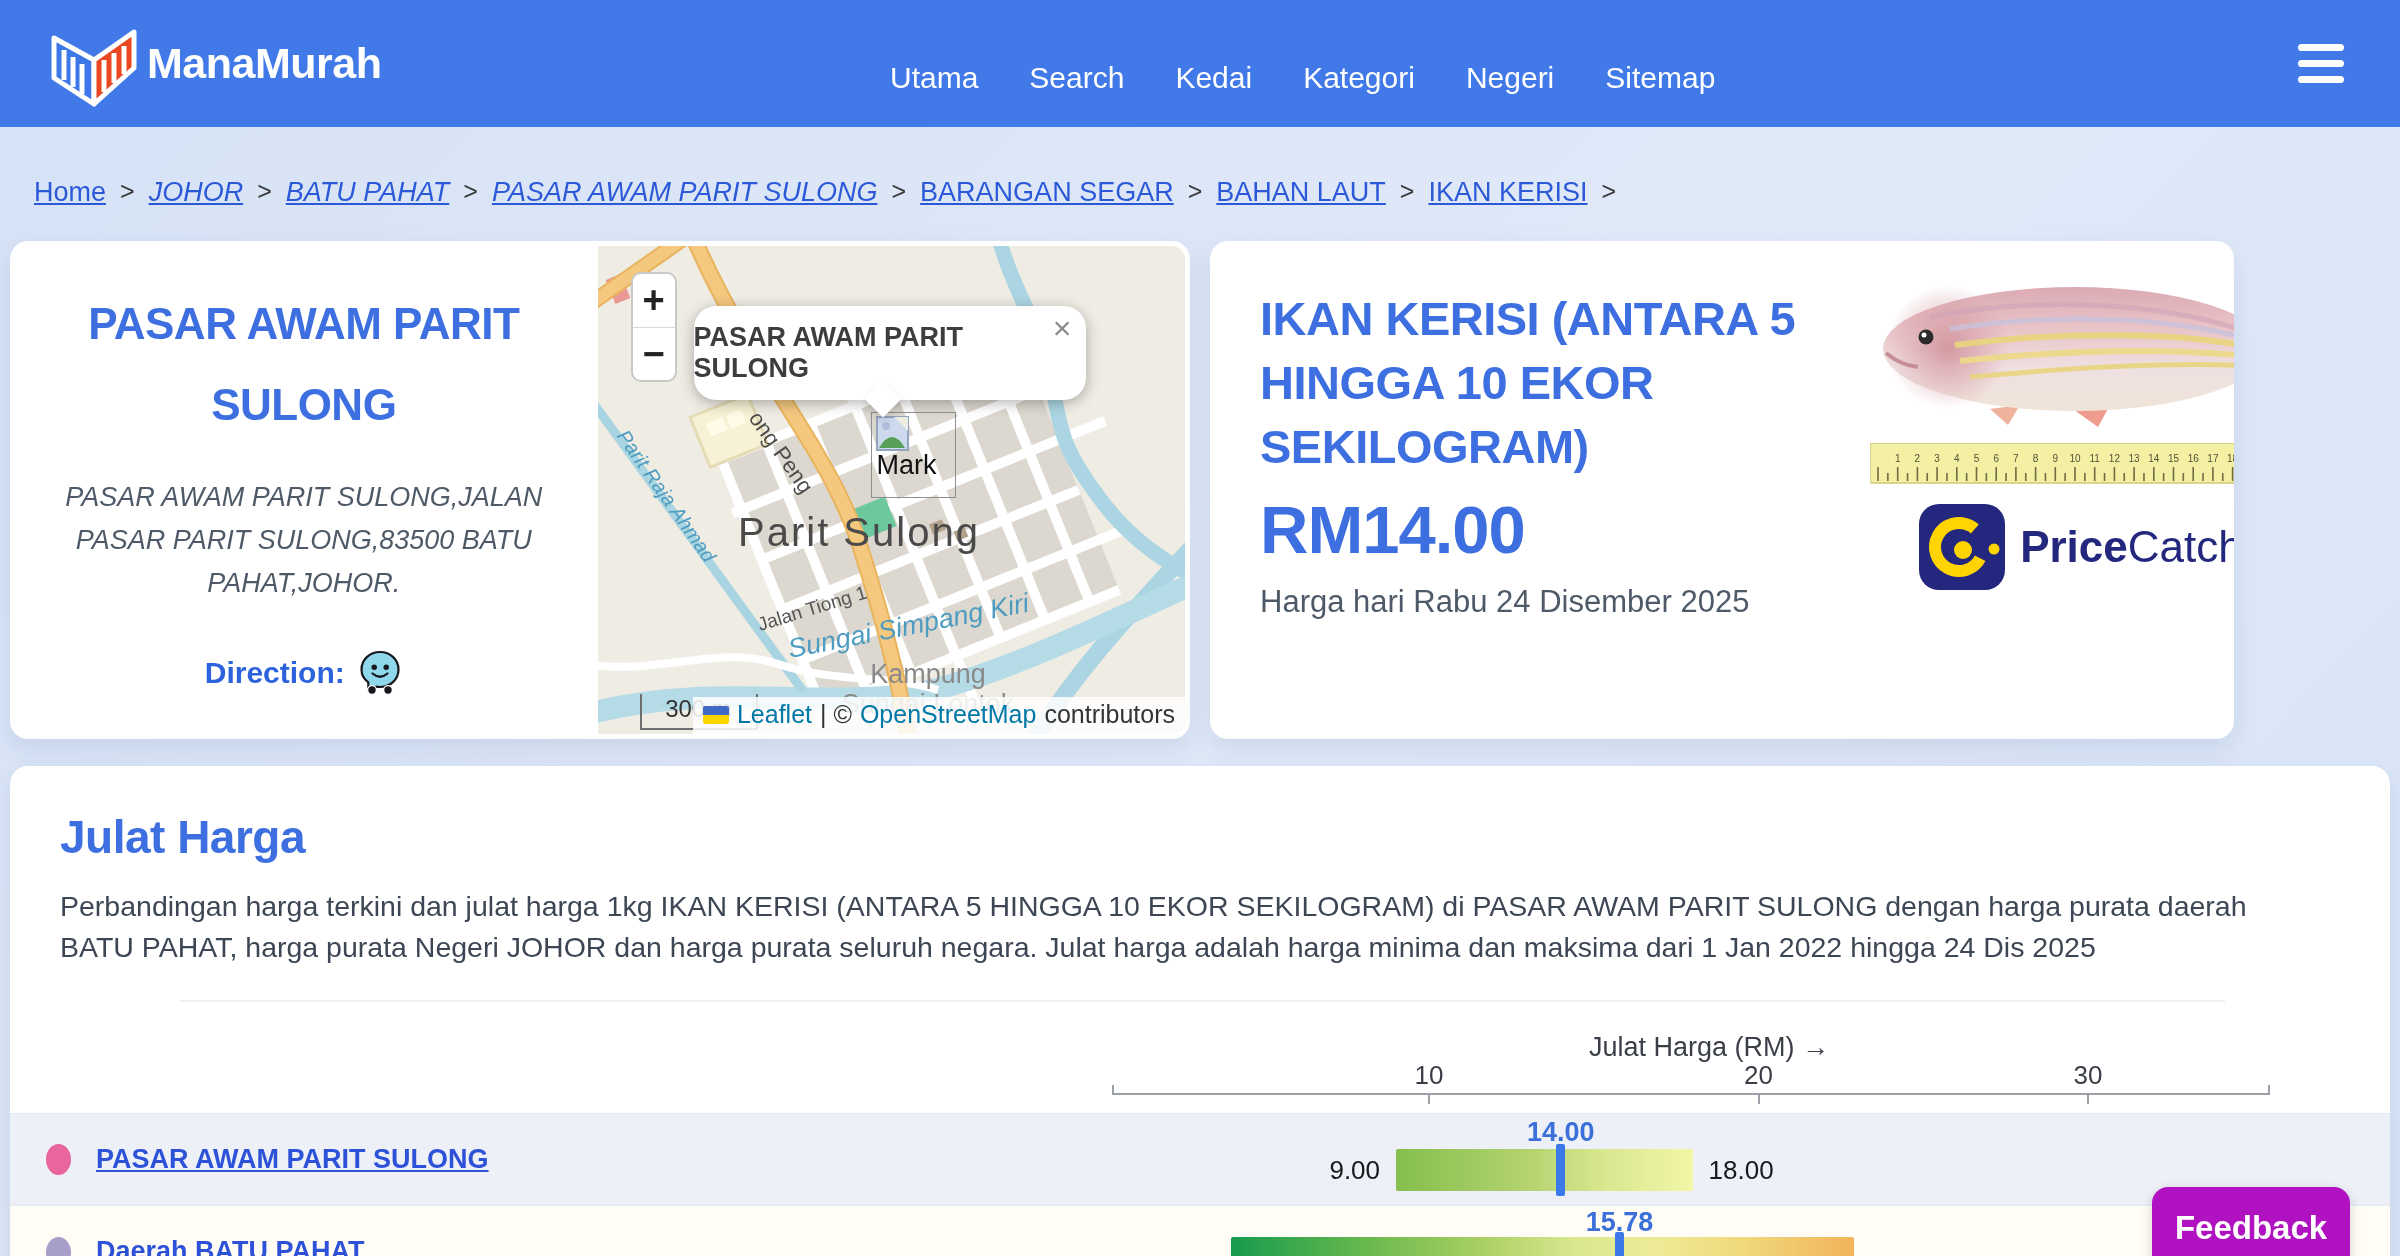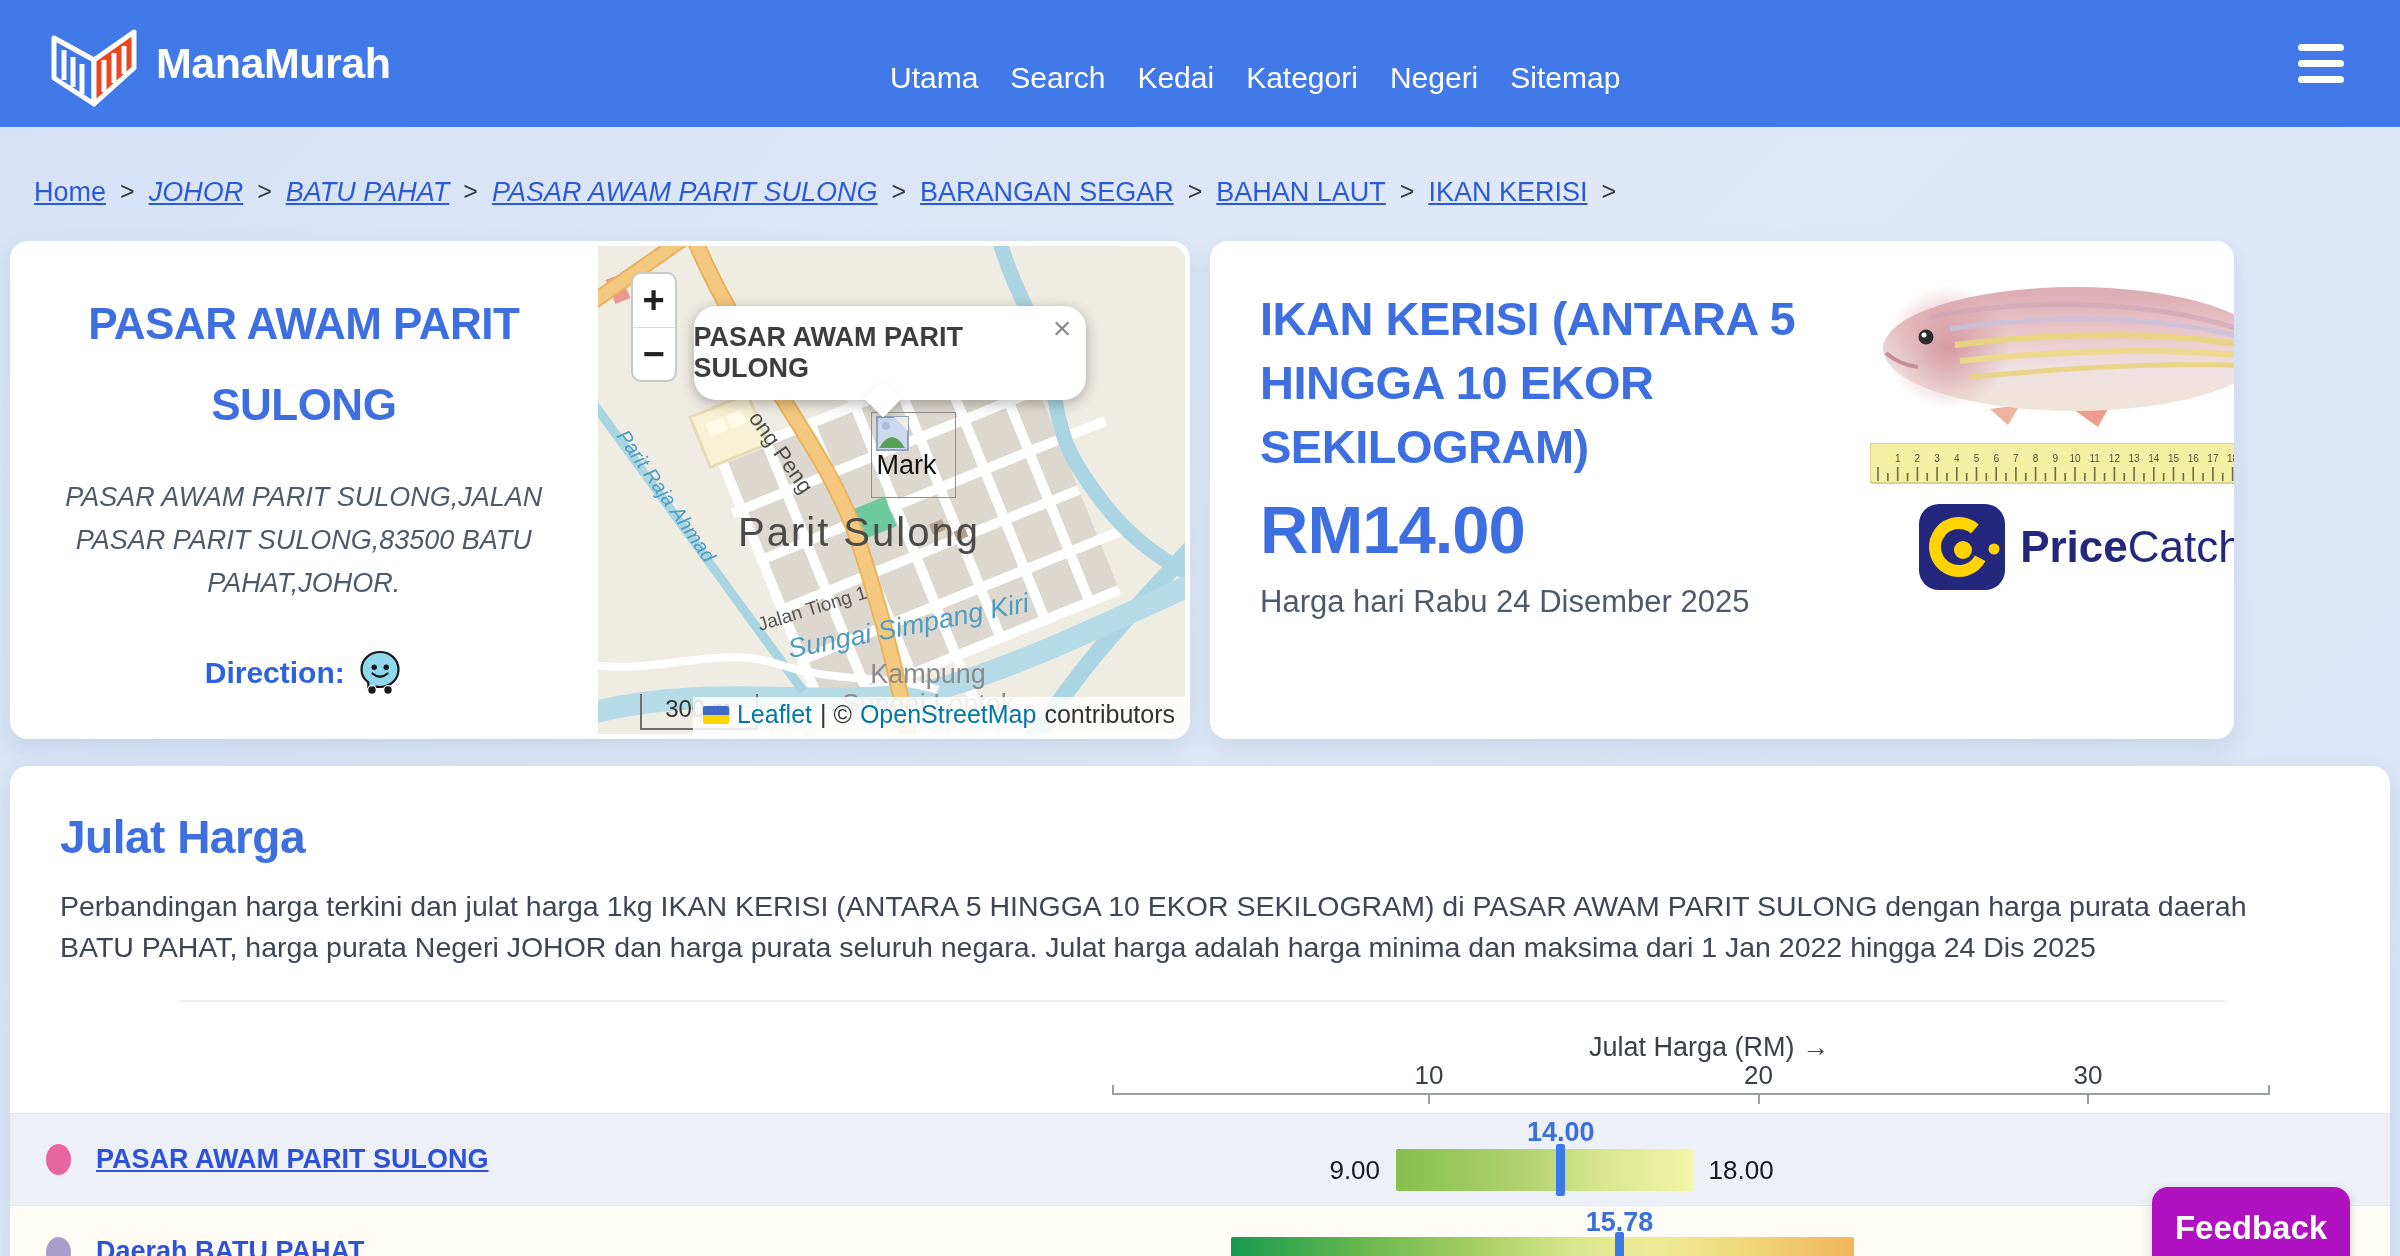--- a/index.html
+++ b/index.html
@@ -6,23 +6,23 @@
   html,body { width:2400px; height:1256px; overflow:hidden; }
   body {
     font-family:"Liberation Sans", sans-serif;
     background:linear-gradient(135deg,#d6e2f6 0%,#e0e9f8 55%,#d8e4f7 100%);
     position:relative;
   }
   a { text-decoration:underline; cursor:pointer; }
 
   
   .navbar { height:127px; background:#4179e8; display:flex; align-items:center; position:relative; }
-  .brand { display:flex; align-items:center; gap:14px; margin-left:46px; cursor:pointer; }
+  .brand { display:flex; align-items:center; gap:5px; margin-left:46px; cursor:pointer; }
   .brand-text { color:#fff; font-size:43px; font-weight:700; letter-spacing:-0.5px; }
-  .nav-menu { position:absolute; left:890px; display:flex; gap:32px;margin-top:29px; }
+  .nav-menu { position:absolute; left:890px; display:flex; gap:51px;margin-top:29px; }
   .nav-menu a { color:#fff; font-size:30px; font-weight:500; text-decoration:none; }
   .hamburger { position:absolute; right:56px; top:44px; width:46px; cursor:pointer; }
   .hamburger div { height:7px; background:#fff; border-radius:4px; margin-bottom:9px; }
 
   
   .breadcrumb { padding:50px 0 0 34px; font-size:27px; color:#333; display:flex; flex-wrap:wrap; }
   .breadcrumb a { color:#2b59d8; margin:0 6px; }
   .breadcrumb a:first-child { margin-left:0; }
   .breadcrumb .sep { color:#3a3a3a; margin:0 8px; font-size:25px; }
   .bc-italic { font-style:italic; }

